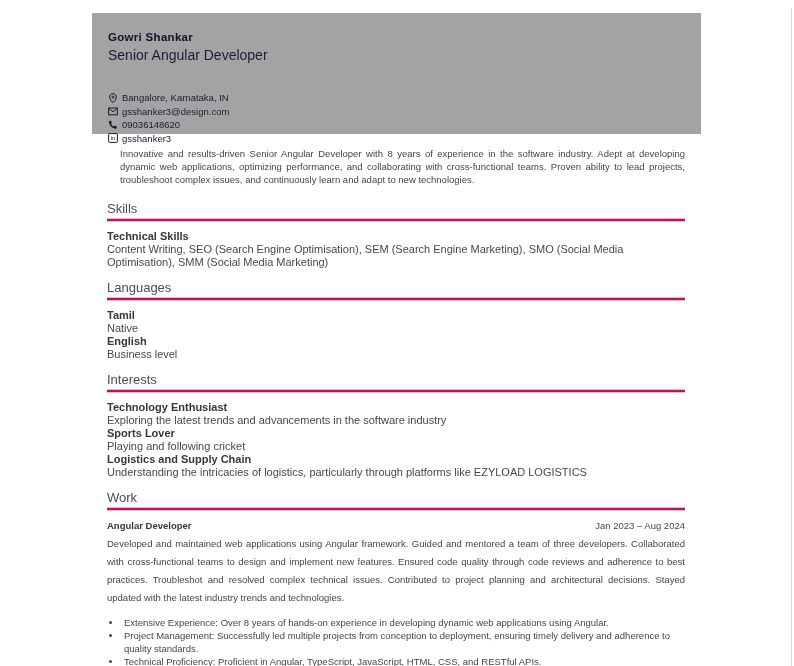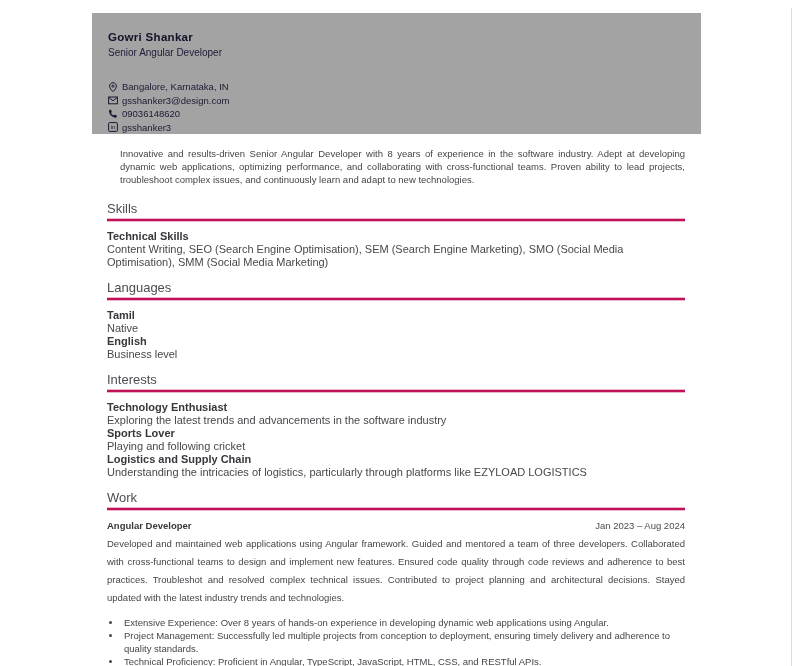--- a/index.html
+++ b/index.html
@@ -17,22 +17,22 @@
   }
   
   .resume-header {
     position:absolute; left:92px; top:13px;
     width:609px; height:121px;
     background:#a3a3a3;
     color:#15152d;
     padding:18px 16px 0 16px;
   }
   .name { font-size:11.5px; font-weight:bold; letter-spacing:.3px; color:#121228; }
-  .job-title { font-size:10px; margin-top:4px; color:#1c1c36; }
-  .contacts { margin-top:22px; }
+  .job-title { font-size:14px; margin-top:4px; color:#1c1c36; }
+  .contacts { margin-top:28px; }
   .contact-row { display:flex; align-items:center; font-size:9.5px; line-height:13.5px; color:#1a1a33; }
   .contact-row .ic { width:11px; height:10px; margin-right:3px; display:inline-flex; align-items:center; }
   .contact-row svg { display:block; }
   
   .content { position:absolute; left:107px; top:134px; width:578px; }
   .summary {
     margin:13px 0 15px 13px; width:565px;
     font-size:9.5px; line-height:13px; text-align:justify; color:#45454a;
   }
   .sec-heading { font-size:13px; color:#4c4c52; margin-top:4px; padding-bottom:3px; font-weight:normal; }

